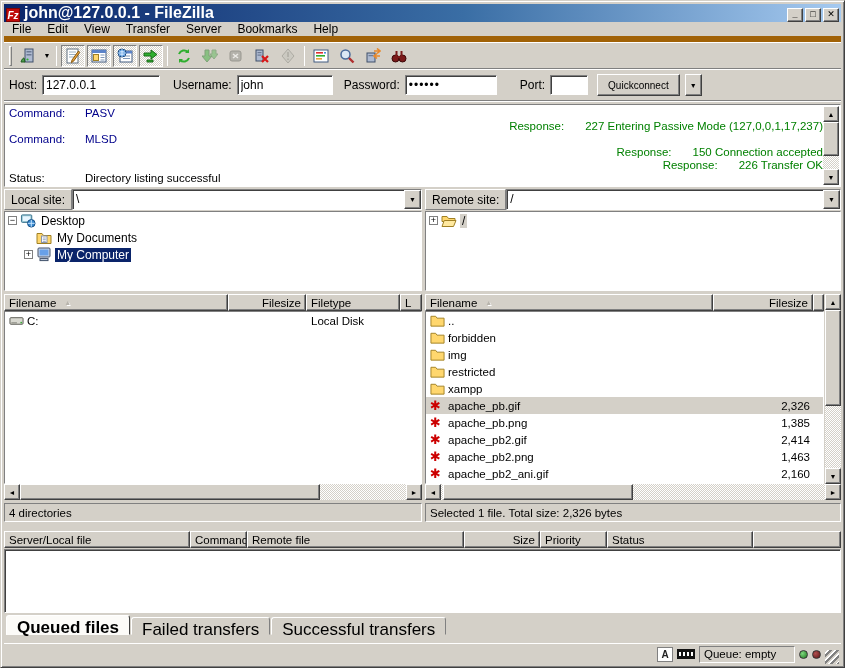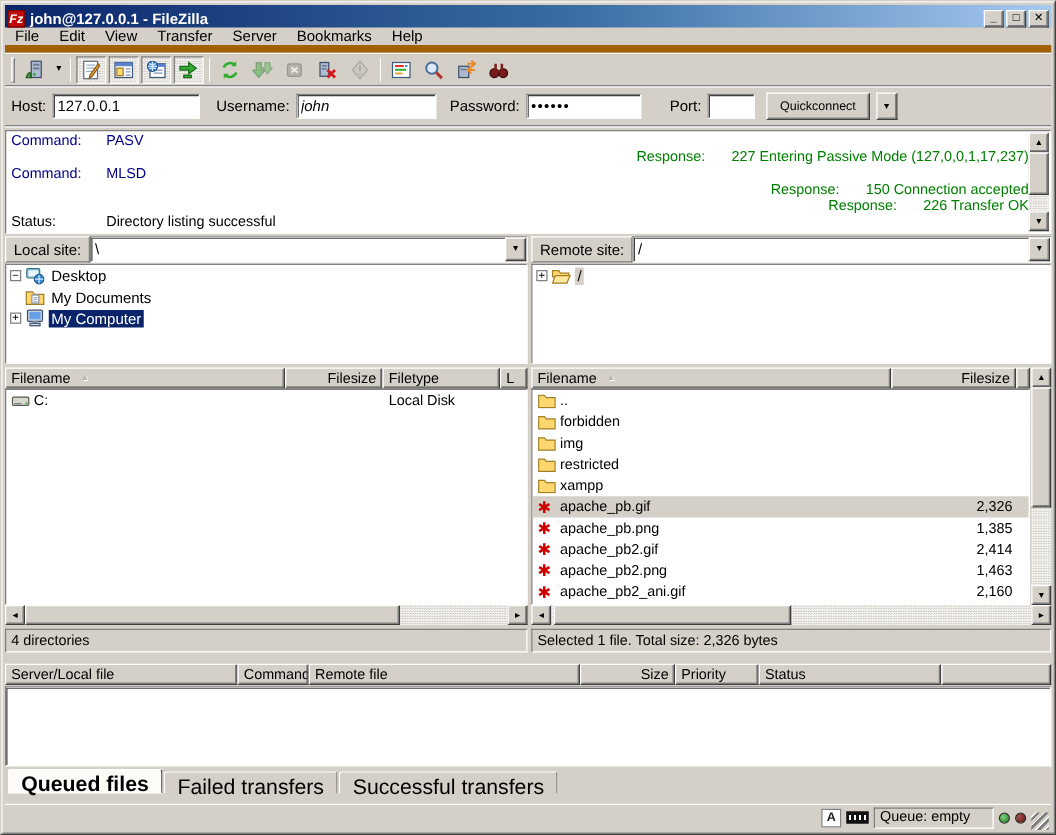--- a/index.html
+++ b/index.html
@@ -13,21 +13,21 @@
   .raised { border:1px solid; border-color:#fff #404040 #404040 #fff; box-shadow: inset -1px -1px 0 #808080; background:#d4d0c8; }
   .sunken { border:1px solid; border-color:#808080 #fff #fff #808080; box-shadow: inset 1px 1px 0 #404040; background:#fff; }
   .sunken-flat { border:1px solid; border-color:#808080 #fff #fff #808080; }
   .dither { background-image: conic-gradient(#fff 25%, #d4d0c8 0 50%, #fff 0 75%, #d4d0c8 0); background-size:2px 2px; }
 
   
   .titlebar { position:absolute; left:3px; top:3px; right:3px; height:18px;
     background:linear-gradient(to right,#0a246a,#3a6ea5 55%,#a6caf0); display:flex; align-items:flex-end; padding:0 2px; }
   .app-icon { width:14px; height:14px; background:#c00a0a; color:#fff; font-weight:bold; font-style:italic;
     font-size:10px; line-height:14px; text-align:center; margin-right:4px; border:1px solid #7a0505; }
-  .title { color:#fff; font-weight:bold; font-size:12px; flex:1; white-space:nowrap; }
+  .title { color:#fff; font-weight:bold; font-size:16px; flex:1; white-space:nowrap; }
   .winbtns { display:flex; gap:2px; }
   .winbtn { width:16px; height:14px; font-size:9px; font-weight:bold; line-height:11px; text-align:center; color:#000; cursor:default; }
   .winbtn span { display:block; }
 
   
   .menubar { position:absolute; left:3px; top:21px; right:3px; height:20px; display:flex; align-items:center;
     border-bottom:6px solid #a16207; box-shadow:0 1px 0 #fff; }
   .menu-item { padding:2px 8px; font-size:12px; }
 
   
@@ -78,21 +78,21 @@
   .combo-drop { width:17px; display:flex; align-items:center; justify-content:center; font-size:7px; }
   .treebox { position:absolute; top:24px; left:0; right:0; height:80px; background:#fff; overflow:hidden; }
   .tree-row { display:flex; align-items:center; height:17px; padding-left:3px; }
   .expander { width:9px; height:9px; border:1px solid #808080; background:#fff; font-size:9px; line-height:7px; text-align:center; flex:none; margin-right:3px; font-style:normal; }
   .expander i { font-style:normal; }
   .exp-space { width:12px; flex:none; }
   .ticon { width:16px; height:15px; flex:none; margin-right:3px; }
   .tlabel { font-size:12px; padding:0 2px; white-space:nowrap; }
   .tlabel.sel-active { background:#0a246a; color:#fff; }
   .tlabel.sel-inactive { background:#d4d0c8; }
-  .indent1 { }
+  .indent1 { margin-left:16px; }
 
   
   .list-header { position:absolute; top:107px; left:0; height:17px; display:flex; }
   .hcell { height:17px; font-size:11.5px; display:flex; align-items:center; padding:0 4px; overflow:hidden; white-space:nowrap; flex:none; }
   .hcell .sort { font-size:7px; color:#b8b4ac; margin-left:8px; text-shadow:1px 1px 0 #fff; }
   .hcell.right { justify-content:flex-end; }
   .listbox { position:absolute; top:124px; left:0; background:#fff; overflow:hidden; }
   .frow { display:flex; align-items:center; height:17px; font-size:11.5px; white-space:nowrap; }
   .frow.sel-inactive { background:#d4d0c8; }
   .fcell { padding:0 4px; display:flex; align-items:center; overflow:hidden; flex:none; }
@@ -268,21 +268,21 @@
           <path d="M4.5 3h2v5h-2zM9.5 3h2v5h-2z" fill="#7a1a1a"></path>
           <rect x="6.5" y="8" width="3" height="2" fill="#7a1a1a"></rect>
         </svg>
     </span>
   </div>
 
   <div class="quickbar">
     <span class="q-label">Host:</span>
     <input class="q-input sunken" style="width: 118px;" value="127.0.0.1">
     <span class="q-label" style="margin-left:8px">Username:</span>
-    <input class="q-input sunken" style="width: 112px; font-style: italic;" value="john">
+    <input class="q-input sunken" style="width: 96px;" value="john">
     <span class="q-label" style="margin-left:6px">Password:</span>
     <input class="q-input sunken" style="width: 92px; letter-spacing: 1px;" value="••••••">
     <span class="q-label" style="margin-left:18px">Port:</span>
     <input class="q-input sunken" style="width: 38px;" value="">
     <span class="q-btn raised" style="margin-left:4px">Quickconnect</span>
     <span class="q-drop raised">
         <span>▼</span>
       </span>
   </div>
 

